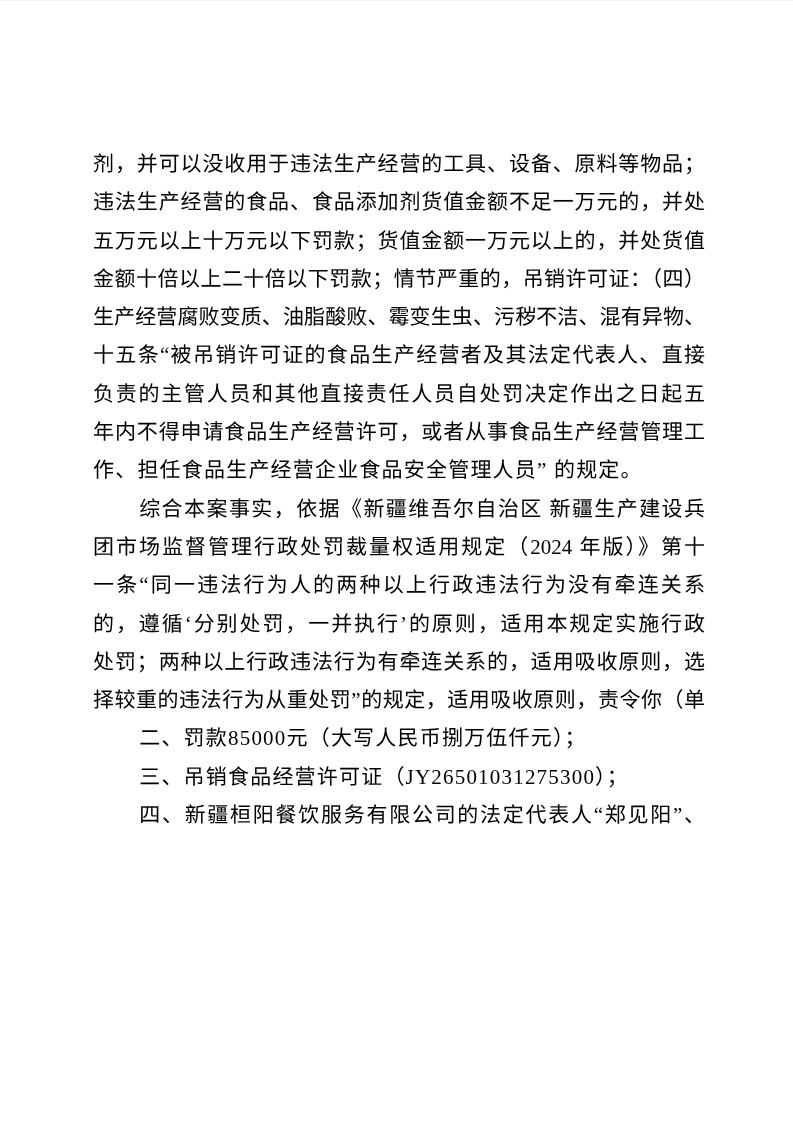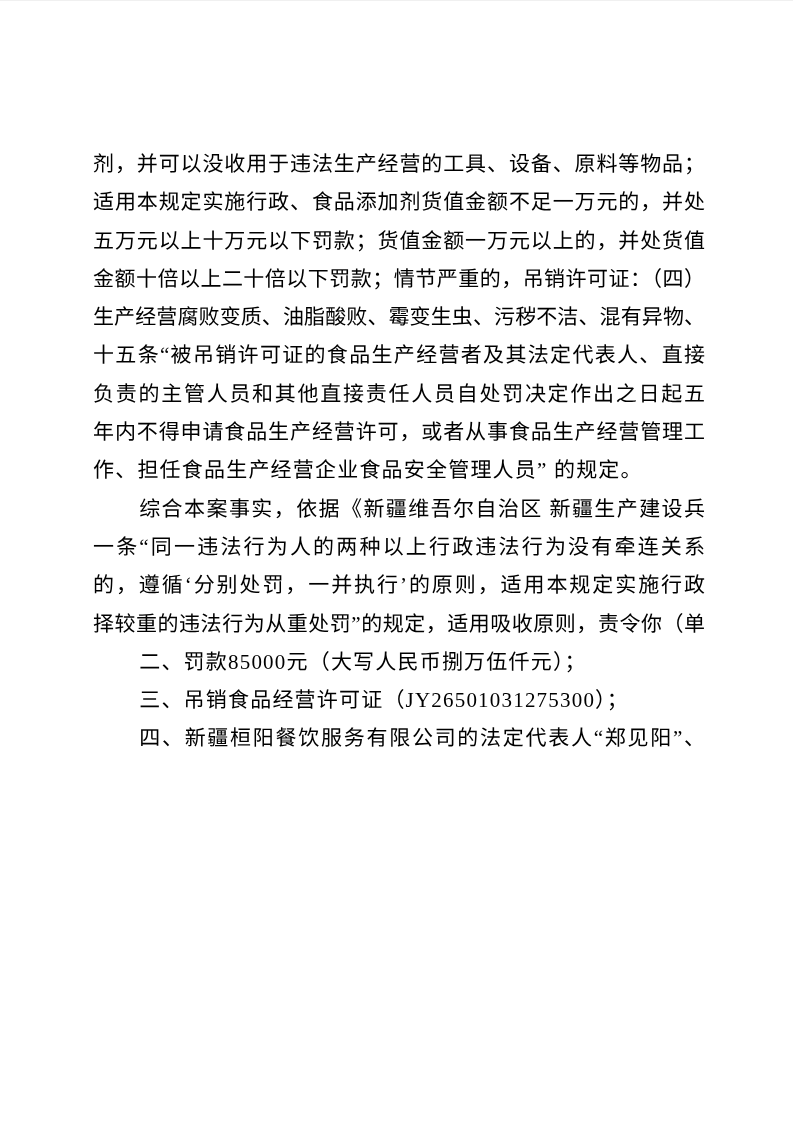--- a/index.html
+++ b/index.html
@@ -41,29 +41,31 @@
   .line.indent {
     text-indent: 2.2em;
   }
 </style>
 </head>
 <body>
 
 <div class="page">
   <div class="text-block">
       <div class="line">剂，并可以没收用于违法生产经营的工具、设备、原料等物品；</div>
-      <div class="line">适用本规定实施行政、食品添加剂货值金额不足一万元的，并处</div>
+      <div class="line">违法生产经营的食品、食品添加剂货值金额不足一万元的，并处</div>
       <div class="line">五万元以上十万元以下罚款；货值金额一万元以上的，并处货值</div>
       <div class="line">金额十倍以上二十倍以下罚款；情节严重的，吊销许可证：（四）</div>
       <div class="line">生产经营腐败变质、油脂酸败、霉变生虫、污秽不洁、混有异物、</div>
       <div class="line">十五条“被吊销许可证的食品生产经营者及其法定代表人、直接</div>
       <div class="line">负责的主管人员和其他直接责任人员自处罚决定作出之日起五</div>
       <div class="line">年内不得申请食品生产经营许可，或者从事食品生产经营管理工</div>
       <div class="line short">作、担任食品生产经营企业食品安全管理人员” 的规定。</div>
       <div class="line indent">综合本案事实，依据《新疆维吾尔自治区 新疆生产建设兵</div>
+      <div class="line">团市场监督管理行政处罚裁量权适用规定（2024 年版）》第十</div>
       <div class="line">一条“同一违法行为人的两种以上行政违法行为没有牵连关系</div>
       <div class="line">的，遵循‘分别处罚，一并执行’的原则，适用本规定实施行政</div>
+      <div class="line">处罚；两种以上行政违法行为有牵连关系的，适用吸收原则，选</div>
       <div class="line">择较重的违法行为从重处罚”的规定，适用吸收原则，责令你（单</div>
       <div class="line short indent">二、罚款85000元（大写人民币捌万伍仟元）；</div>
       <div class="line short indent">三、吊销食品经营许可证（JY26501031275300）；</div>
       <div class="line indent">四、新疆桓阳餐饮服务有限公司的法定代表人“郑见阳”、</div>
     </div>
 </div>
 
 </body></html>

